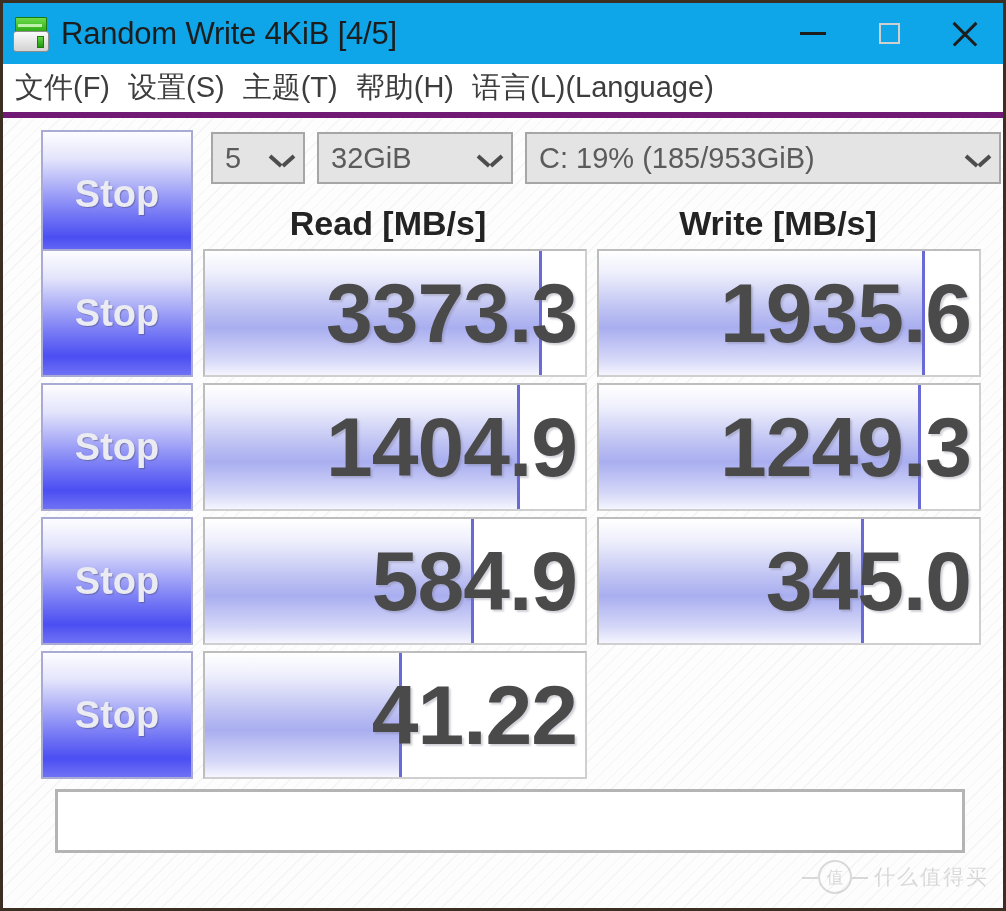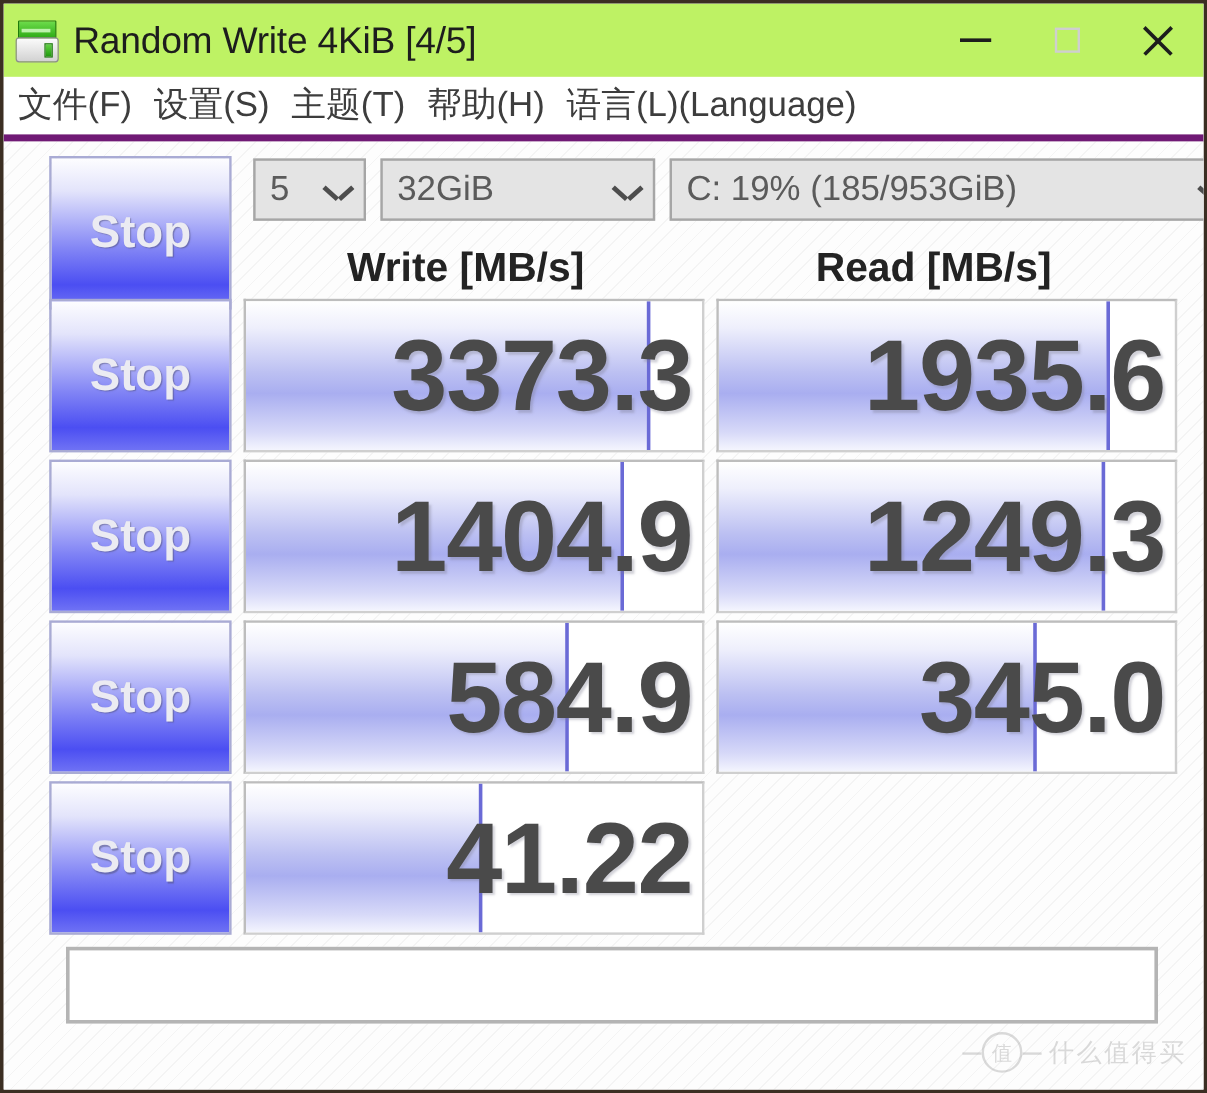--- a/index.html
+++ b/index.html
@@ -9,21 +9,21 @@
     background:#ffffff;
   }
   .window{
     position:relative;width:1006px;height:911px;box-sizing:border-box;
     background:#ffffff;
     border:3px solid #3b2e22;
     overflow:hidden;
   }
   
   .titlebar{
-    position:relative;height:61px;background:#bef264;display:flex;align-items:center;
+    position:relative;height:61px;background:#0ea5e9;display:flex;align-items:center;
   }
   .app-icon{width:40px;height:40px;margin-left:8px;position:relative;flex:0 0 auto;}
   .app-icon .top-bar{position:absolute;left:4px;top:3px;width:30px;height:13px;
     background:linear-gradient(#6ddc4b,#2fac16);border:1px solid #1d7a0c;border-radius:1px;}
   .app-icon .top-bar:after{content:"";position:absolute;left:2px;top:6px;width:24px;height:3px;background:#bdf2ac;}
   .app-icon .body{position:absolute;left:2px;top:17px;width:34px;height:19px;
     background:linear-gradient(#fbfbfb,#d2d2d2);border:1px solid #8d8d8d;border-radius:3px;}
   .app-icon .led{position:absolute;right:4px;top:4px;width:5px;height:10px;
     background:linear-gradient(#62d343,#1f9a0d);border:1px solid #1d7a0c;}
   .title-text{
@@ -64,21 +64,21 @@
     box-sizing:border-box;cursor:pointer;margin-left:22px;
   }
   .selects{display:flex;align-items:center;gap:12px;margin-left:18px;margin-top:2px;}
   .sel{
     height:52px;box-sizing:border-box;
     border:2px solid #a6a6a6;background:#e4e4e4;
     display:flex;align-items:center;justify-content:space-between;
     padding:0 10px 0 12px;font-size:29px;color:#5b5b5b;cursor:pointer;
   }
   .sel-count{width:94px;}
-  .sel-size{width:229px;}
+  .sel-size{width:196px;}
   .sel-drive{width:476px;}
   .chev{width:22px;height:12px;position:relative;flex:0 0 auto;margin-left:8px;}
   .chev:before,.chev:after{content:"";position:absolute;top:2px;width:15px;height:4px;background:#4d4d4d;}
   .chev:before{left:-1px;transform:rotate(42deg);transform-origin:left center;}
   .chev:after{right:-1px;transform:rotate(-42deg);transform-origin:right center;}
   
   .col-headers{display:flex;margin-top:8px;}
   .hdr-spacer{width:174px;flex:0 0 auto;}
   .col-hdr{
     flex:0 0 auto;width:390px;text-align:center;
@@ -185,22 +185,22 @@
         </div>
         <div class="sel sel-drive">
           <span>C: 19% (185/953GiB)</span>
           <span class="chev"></span>
         </div>
       </div>
     </div>
 
     <div class="col-headers">
       <div class="hdr-spacer"></div>
+      <div class="col-hdr read">Read [MB/s]</div>
       <div class="col-hdr write">Write [MB/s]</div>
-      <div class="col-hdr read">Read [MB/s]</div>
     </div>
 
     <div class="rows">
 
       <div class="row">
         <div class="row-btn">Stop</div>
         <div class="cell">
           <div class="cell-fill" style="width: 88%;"></div>
           <div class="cell-value">3373.3</div>
         </div>

